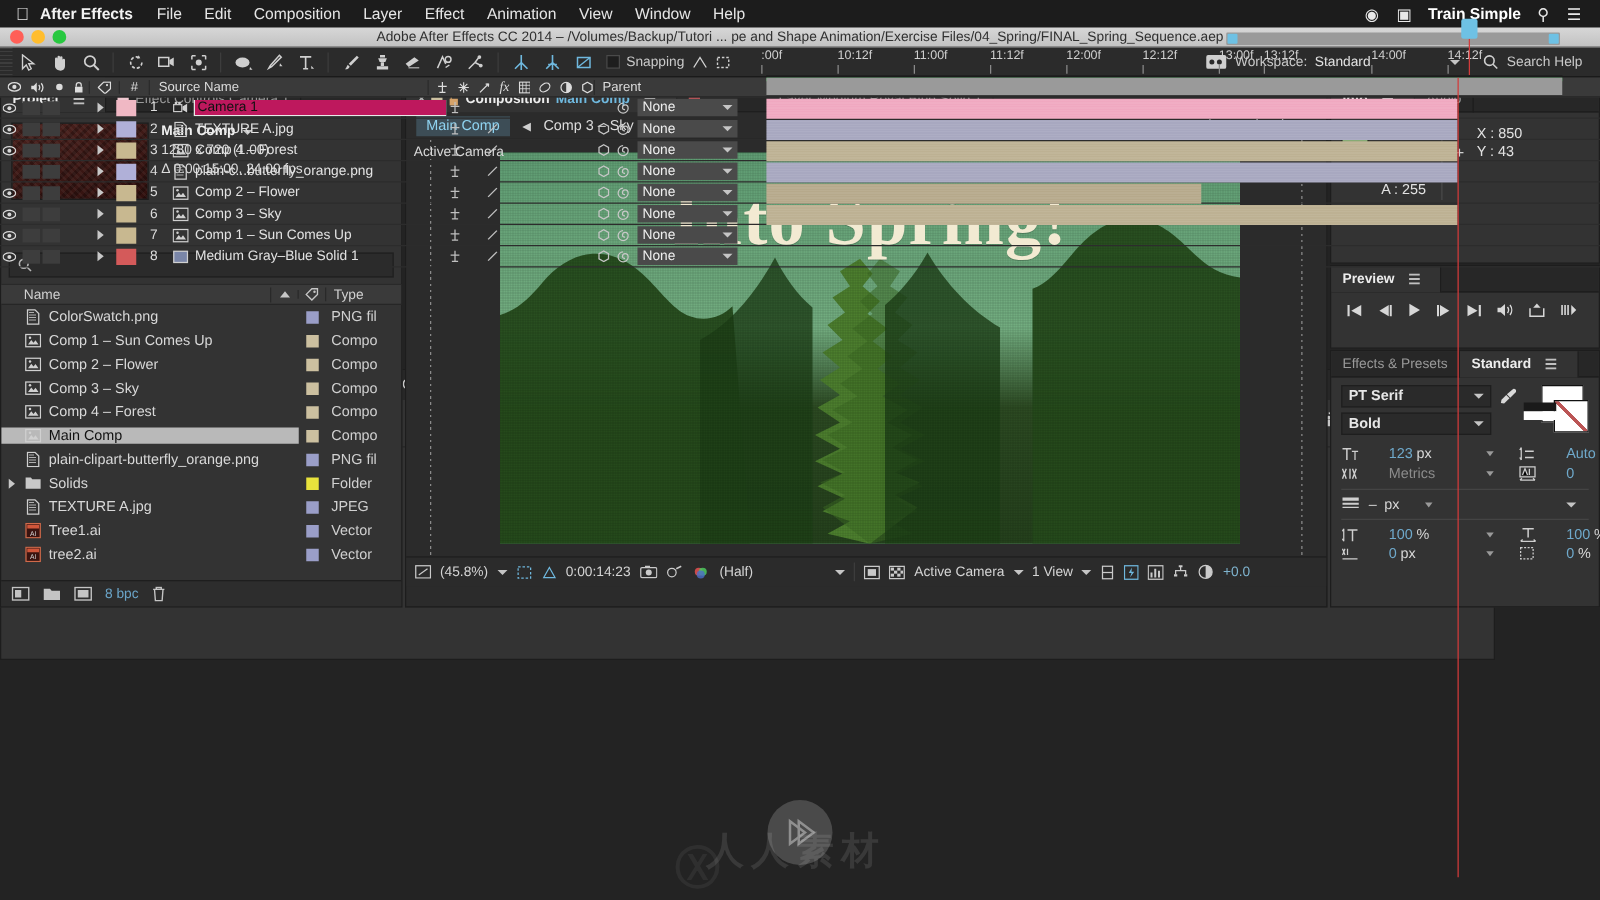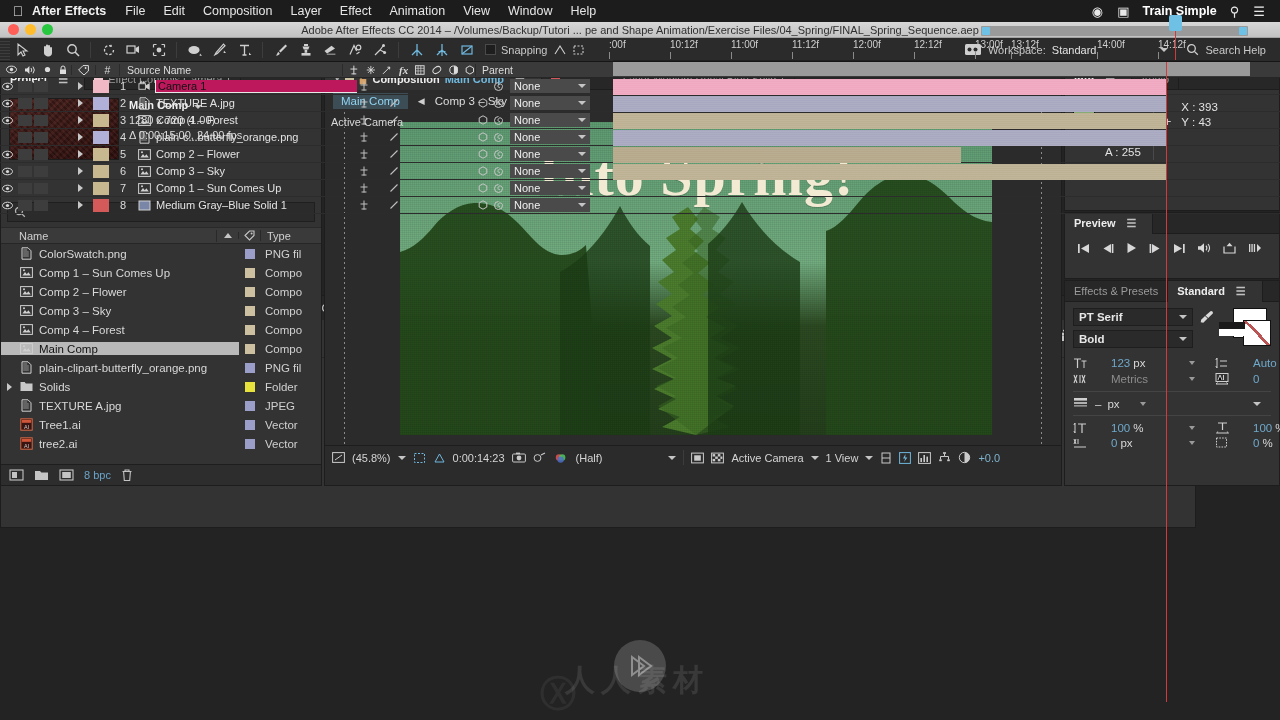--- a/index.html
+++ b/index.html
@@ -192,21 +192,21 @@
   .rtick i { position:absolute; left:0; top:13px; width:1px; height:7px; background:#8a8a8a; }
 
   .lyr-head { height:16px; background:#3a3a3a; border-bottom:1px solid #262626;
       display:flex; align-items:center; font-size:10.5px; color:#dcdcdc; }
   .lh-a { width:72px; display:flex; align-items:center; gap:7px; padding-left:6px;
       border-right:1px solid #2b2b2b;}
   .lh-tag { width:24px; display:flex; justify-content:center; border-right:1px solid #2b2b2b;}
   .lh-num { width:24px; text-align:center; border-right:1px solid #2b2b2b;}
   .lh-src { width:223px; padding-left:7px; border-right:1px solid #2b2b2b;}
   .lh-sw { width:133px; display:flex; align-items:center; gap:7px; padding-left:6px;
-      border-right:1px solid #2b2b2b;font-weight:bold;}
+      border-right:1px solid #2b2b2b;}
   .lh-par { flex:1; padding-left:6px; }
 
   .lrow { height:17px; display:flex; align-items:center; font-size:11px; color:#e2e2e2;
       border-bottom:1px solid #2c2c2c; }
   .lr-eye { width:15px; display:flex; justify-content:center; }
   .lr-box { width:14px; height:11px; background:#3d3d3d; margin-right:2px; display:block;}
   .lr-boxes { width:43px; display:flex; align-items:center; padding-left:3px;}
   .lr-lock { width:14px; }
   .lr-exp { width:18px; display:flex; justify-content:center; }
   .lr-color { width:22px; display:flex; justify-content:center;}
@@ -807,21 +807,21 @@
           <span>138</span></div>
         <div><span>B :</span>
           <span>93</span></div>
         <div><span>A :</span>
           <span>255</span></div>
       </div>
       <div class="ivsep"></div>
       <div class="crosshair">+</div>
       <div class="xy">
         <div><span>X :</span>
-          <span>393</span></div>
+          <span>850</span></div>
         <div><span>Y :</span>
           <span>43</span></div>
       </div>
     </div>
   </div>
 
   <div class="panel" id="previewPanel">
     <div class="ptabs">
       <div class="ptab active">
         <span>Preview</span>

